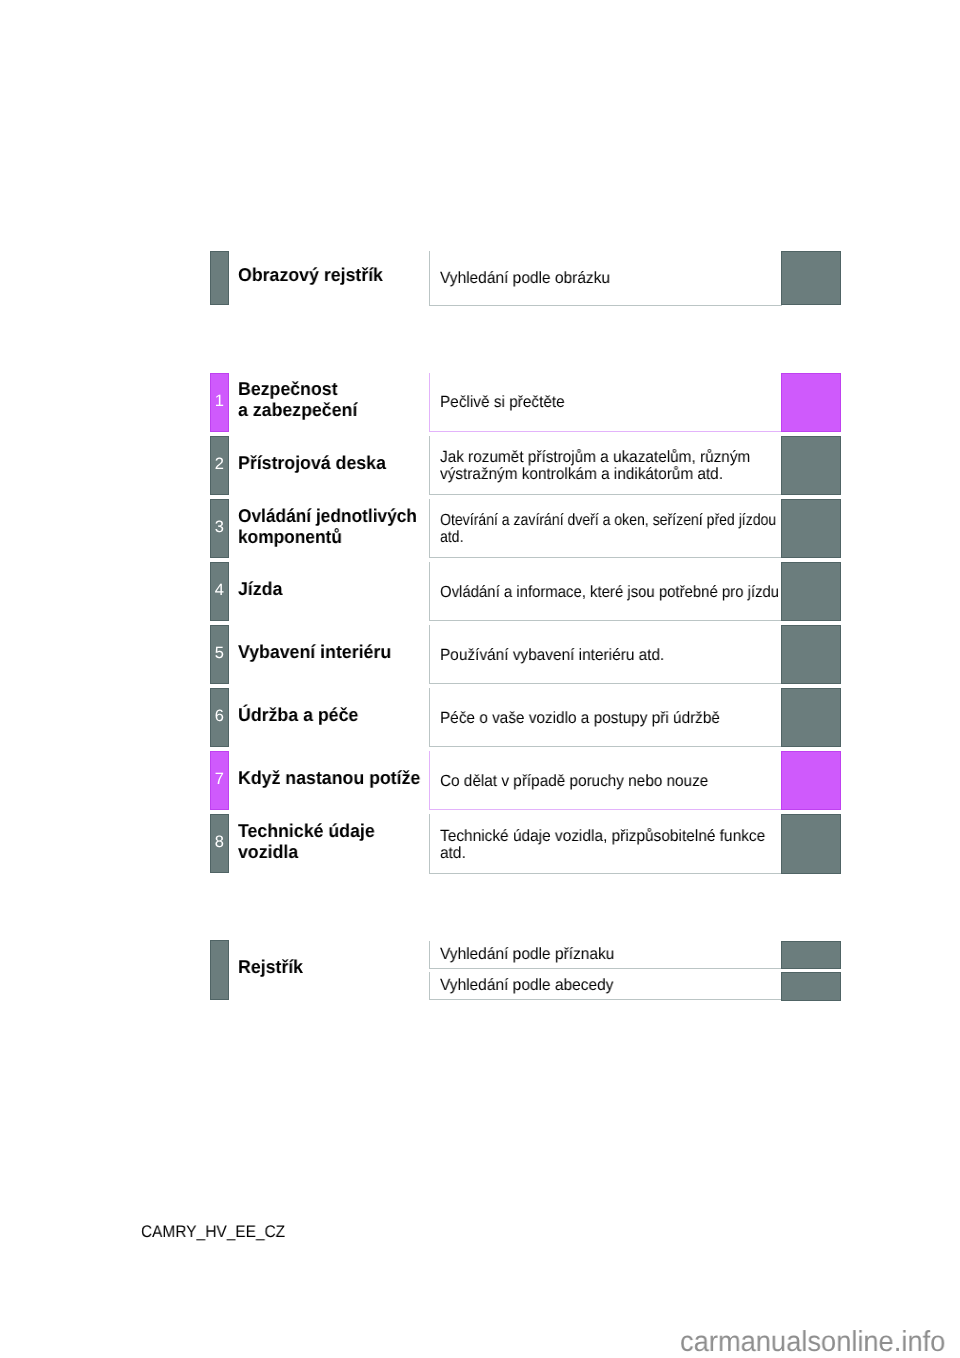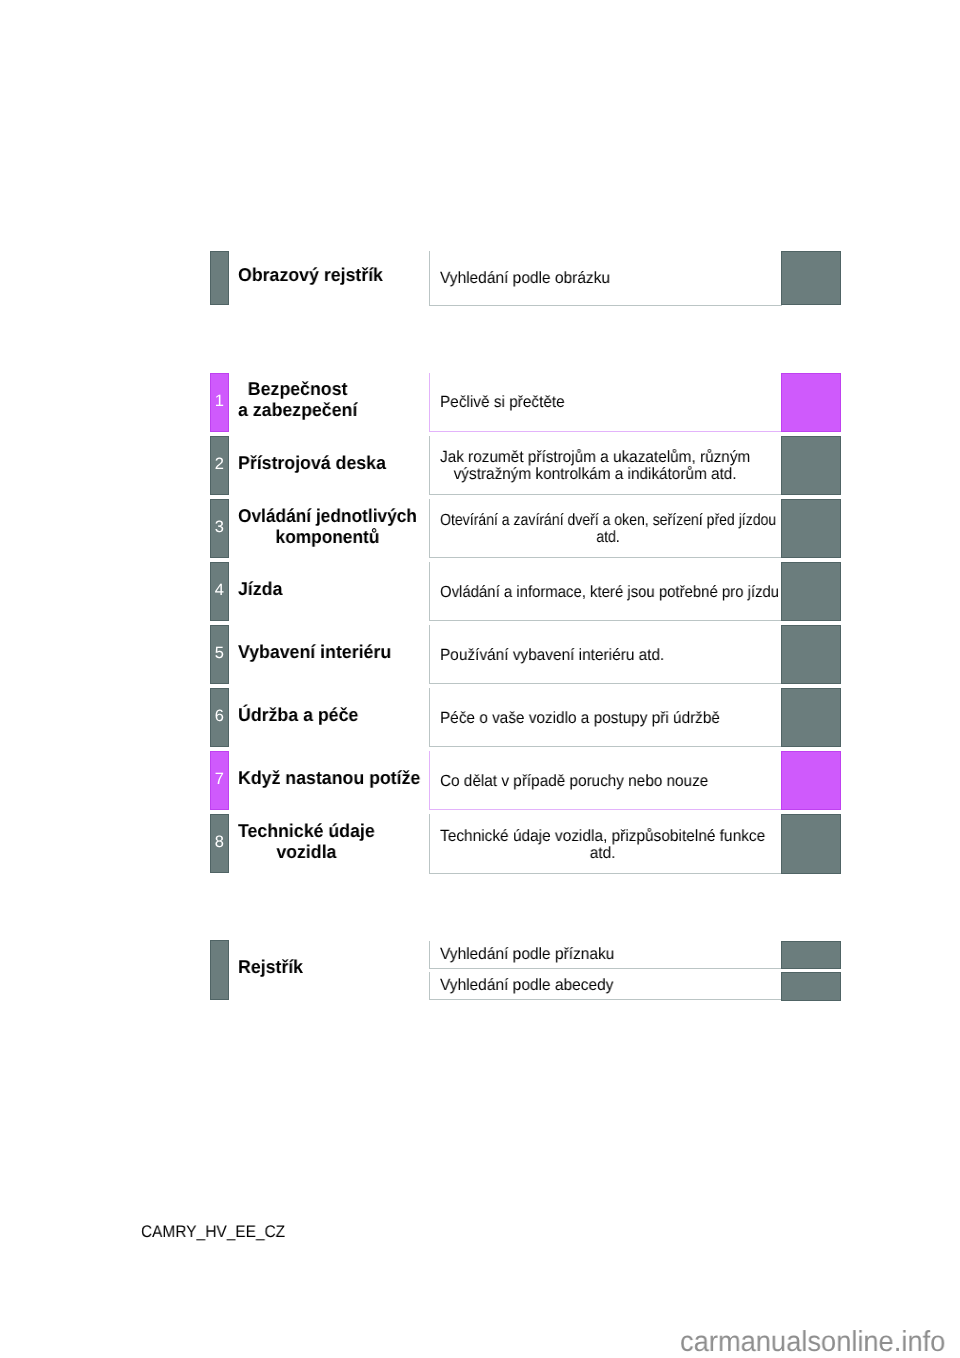--- a/index.html
+++ b/index.html
@@ -1,19 +1,19 @@
 <!DOCTYPE html>
 <html><head>
 <meta charset="utf-8">
 <style>
   html,body{margin:0;padding:0;}
   body{width:960px;height:1358px;background:#ffffff;
        font-family:"Liberation Sans",sans-serif;position:relative;overflow:hidden;
        -webkit-font-smoothing:antialiased;text-rendering:geometricPrecision;}
-  .page{position:absolute;left:0;top:0;width:960px;height:1069px;background:#fff;text-align:center;}
+  .page{position:absolute;left:0;top:0;width:960px;height:1069px;background:#fff;}
 
   .rowgrp{position:absolute;left:0;top:0;width:960px;height:0;}
 
   .tab{position:absolute;left:210.0px;width:18.7px;box-sizing:border-box;
        color:#ffffff;font-size:16.5px;
        display:flex;align-items:center;justify-content:center;line-height:1;
        padding-bottom:2px;box-shadow:inset 0 0 0 1px rgba(40,62,64,0.40);will-change:transform;}
   .tab.pl{box-shadow:inset 0 0 0 1px rgba(150,0,210,0.28);}
 
   .title{position:absolute;left:237.6px;font-weight:bold;font-size:18.6px;color:#000;

